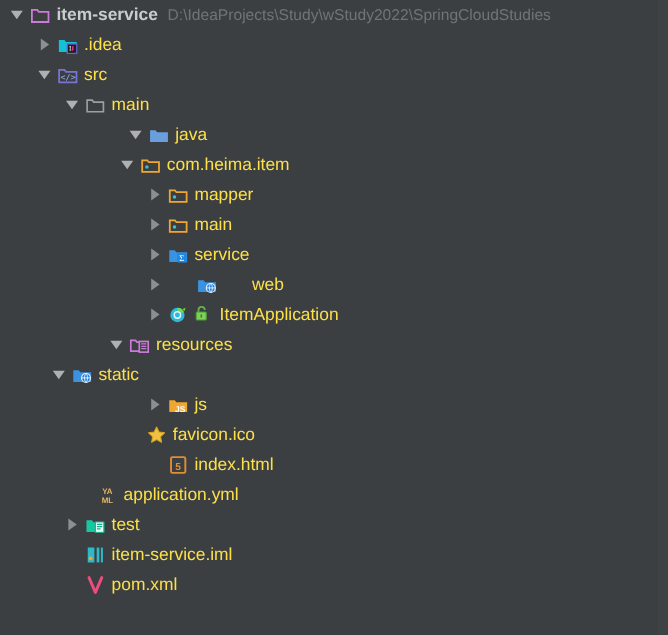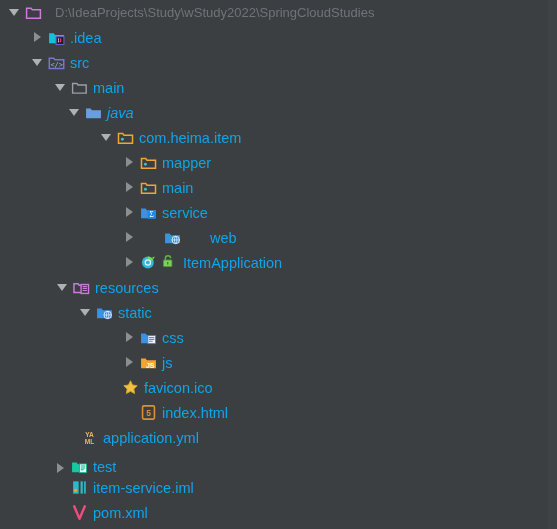--- a/index.html
+++ b/index.html
@@ -59,21 +59,21 @@
     top: 3px; left: 1px;
   }
   .icon {
     width: 17px; height: 17px;
     flex: 0 0 17px;
     margin-right: 5px;
     position: relative;
     display: inline-block;
   }
   .icon svg { display: block; }
-  .label { color: #0ea5e9; }
+  .label { color: #fde047; }
   .label.bold { font-weight: bold; color: #c8cdd2; }
   .path {
     color: #6f7478;
     margin-left: 8px;
     font-size: 13px;
   }
   .lock {
     width: 13px; height: 17px;
     flex: 0 0 13px;
     margin-right: 8px;
@@ -87,20 +87,21 @@
     <div class="scroll-track"></div>
     <div class="row" style="padding-left: 8px;">
       <span class="arrow expanded">
         <i></i>
       </span>
       <span class="icon">
         <svg width="17" height="17" viewBox="0 0 16 16" xmlns="http://www.w3.org/2000/svg">
           <path d="M1.5 4.0 h4.2 l1.2 1.5 h7.6 v8.0 h-13 z" fill="none" stroke="#cb7bd8" stroke-width="1.4"></path>
         </svg>
       </span>
+      <span class="label bold">item-service</span>
       <span class="path">D:\IdeaProjects\Study\wStudy2022\SpringCloudStudies</span>
     </div>
     <div class="row" style="padding-left: 31px;">
       <span class="arrow collapsed">
         <i></i>
       </span>
       <span class="icon">
         <svg width="17" height="17" viewBox="0 0 16 16" xmlns="http://www.w3.org/2000/svg">
           <path d="M1 4h4.4l1.2 1.6H15V13.5H1z" fill="#13c2d6"></path>
           <rect x="7.6" y="7.2" width="7.4" height="7.4" fill="#1d1f21" stroke="#6a5fd0" stroke-width="1"></rect>
@@ -126,21 +127,21 @@
       <span class="arrow expanded">
         <i></i>
       </span>
       <span class="icon">
         <svg width="17" height="17" viewBox="0 0 16 16" xmlns="http://www.w3.org/2000/svg">
           <path d="M1.5 4.2 h4.0 l1.2 1.5 h7.6 v7.6 h-12.8 z" fill="none" stroke="#9aa0a6" stroke-width="1.3"></path>
         </svg>
       </span>
       <span class="label">main</span>
     </div>
-    <div class="row" style="padding-left: 68px; font-style: italic;">
+    <div class="row" style="padding-left: 107px;">
       <span class="arrow expanded">
         <i></i>
       </span>
       <span class="icon">
         <svg width="17" height="17" viewBox="0 0 16 16" xmlns="http://www.w3.org/2000/svg">
           <path d="M1 4.2h4.3l1.2 1.6H15v7.6H1z" fill="#6a9fdd"></path>
         </svg>
       </span>
       <span class="label">java</span>
     </div>
@@ -218,65 +219,52 @@
           <circle cx="7.4" cy="8.0" r="2.5" fill="none" stroke="#dff6fb" stroke-width="1.1"></circle>
         </svg>
       </span>
       <span class="lock"><svg width="12" height="15" viewBox="0 0 12 15" xmlns="http://www.w3.org/2000/svg">
           <path d="M3.4 6.2V4.3a2.6 2.6 0 0 1 5.2 0" fill="none" stroke="#62b543" stroke-width="1.5"></path>
           <rect x="1.5" y="6.0" width="8.4" height="6.6" rx="0.8" fill="#7fd05a" stroke="#4e9b35" stroke-width="0.9"></rect>
           <rect x="5.1" y="8.0" width="1.3" height="2.6" fill="#3e7a28"></rect>
         </svg></span>
       <span class="label">ItemApplication</span>
     </div>
-    <div class="row" style="padding-left: 56px;">
+    <div class="row" style="padding-left: 91px;">
       <span class="arrow expanded">
         <i></i>
       </span>
       <span class="icon">
         <svg width="17" height="17" viewBox="0 0 16 16" xmlns="http://www.w3.org/2000/svg">
           <path d="M0.9 4.4 h3.8 l1.1 1.4 h7.0 v7.0 h-11.9 z" fill="none" stroke="#cb7bd8" stroke-width="1.4"></path>
           <rect x="7.6" y="5.2" width="7.0" height="8.4" fill="#3c3f41" stroke="#cb7bd8" stroke-width="1.3"></rect>
           <path d="M9.1 7.2h4M9.1 9.0h4M9.1 10.8h4" stroke="#cb7bd8" stroke-width="1"></path>
         </svg>
       </span>
       <span class="label">resources</span>
     </div>
-    <div class="row" style="padding-left: 43px; margin-left: 36px;">
+    <div class="row" style="padding-left: 43px;">
       <span class="arrow expanded">
         <i></i>
       </span>
       <span class="icon">
         <svg width="17" height="17" viewBox="0 0 16 16" xmlns="http://www.w3.org/2000/svg">
           <path d="M1 4.2h4.3l1.2 1.6H15v7.6H1z" fill="#3a92e0"></path>
           <circle cx="11.0" cy="10.3" r="3.5" fill="#2b7fd4" stroke="#dff0ff" stroke-width="0.9"></circle>
           <path d="M7.5 10.3h7M11 6.8c1.6 1.8 1.6 5.2 0 7M11 6.8c-1.6 1.8-1.6 5.2 0 7" fill="none" stroke="#dff0ff" stroke-width="0.75"></path>
         </svg>
       </span>
       <span class="label">static</span>
     </div>
     <div class="row" style="padding-left: 123px;">
       <span class="arrow collapsed">
         <i></i>
       </span>
       <span class="icon">
         <svg width="17" height="17" viewBox="0 0 16 16" xmlns="http://www.w3.org/2000/svg">
-          <path d="M1 4.2h4.3l1.2 1.6H15v7.6H1z" fill="#3a92e0"></path>
-          <rect x="7.4" y="6.2" width="7.2" height="7.6" fill="#eef4fb" stroke="#2b7fd4" stroke-width="0.8"></rect>
-          <path d="M8.5 8.1h5M8.5 9.8h5M8.5 11.5h3.4" stroke="#4a8fd6" stroke-width="1"></path>
-        </svg>
-      </span>
-      <span class="label">css</span>
-    </div>
-    <div class="row" style="padding-left: 123px;">
-      <span class="arrow collapsed">
-        <i></i>
-      </span>
-      <span class="icon">
-        <svg width="17" height="17" viewBox="0 0 16 16" xmlns="http://www.w3.org/2000/svg">
           <path d="M1 4.2h4.3l1.2 1.6H15v7.6H1z" fill="#f0a732"></path>
           <text x="9.6" y="13.4" font-size="6.6" fill="#ffffff" text-anchor="middle" font-weight="bold" font-family="sans-serif">JS</text>
         </svg>
       </span>
       <span class="label">js</span>
     </div>
     <div class="row" style="padding-left: 105px;">
       <span class="arrow none"></span>
       <span class="icon">
         <svg width="17" height="17" viewBox="0 0 16 16" xmlns="http://www.w3.org/2000/svg">
@@ -298,21 +286,21 @@
     <div class="row" style="padding-left: 64px;">
       <span class="arrow none"></span>
       <span class="icon">
         <svg width="17" height="17" viewBox="0 0 16 16" xmlns="http://www.w3.org/2000/svg">
           <text x="8" y="7.6" font-size="6.2" fill="#e8b765" text-anchor="middle" font-weight="bold" font-family="sans-serif">YA</text>
           <text x="8" y="14.0" font-size="6.2" fill="#e8b765" text-anchor="middle" font-weight="bold" font-family="sans-serif">ML</text>
         </svg>
       </span>
       <span class="label">application.yml</span>
     </div>
-    <div class="row" style="padding-left: 54px; align-items: flex-end;">
+    <div class="row" style="padding-left: 54px;">
       <span class="arrow collapsed">
         <i></i>
       </span>
       <span class="icon">
         <svg width="17" height="17" viewBox="0 0 16 16" xmlns="http://www.w3.org/2000/svg">
           <path d="M1 4.2h4.3l1.2 1.6H15v7.6H1z" fill="#17c7a0"></path>
           <rect x="8.0" y="5.6" width="6.6" height="8.2" fill="#e9fbf6" stroke="#0fae8b" stroke-width="0.8"></rect>
           <path d="M9.2 7.5h4.2M9.2 9.3h4.2M9.2 11.1h2.8" stroke="#0fae8b" stroke-width="0.95"></path>
         </svg>
       </span>

